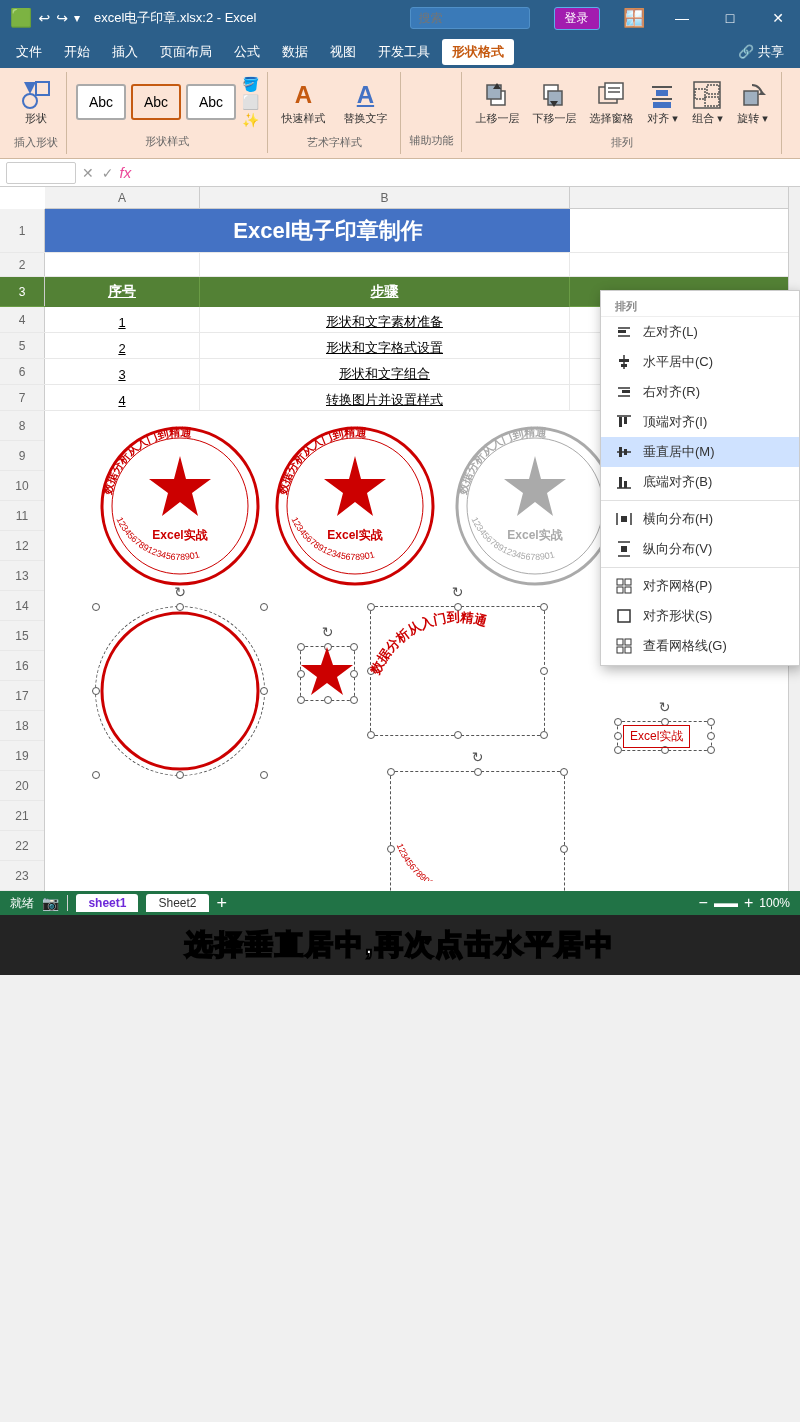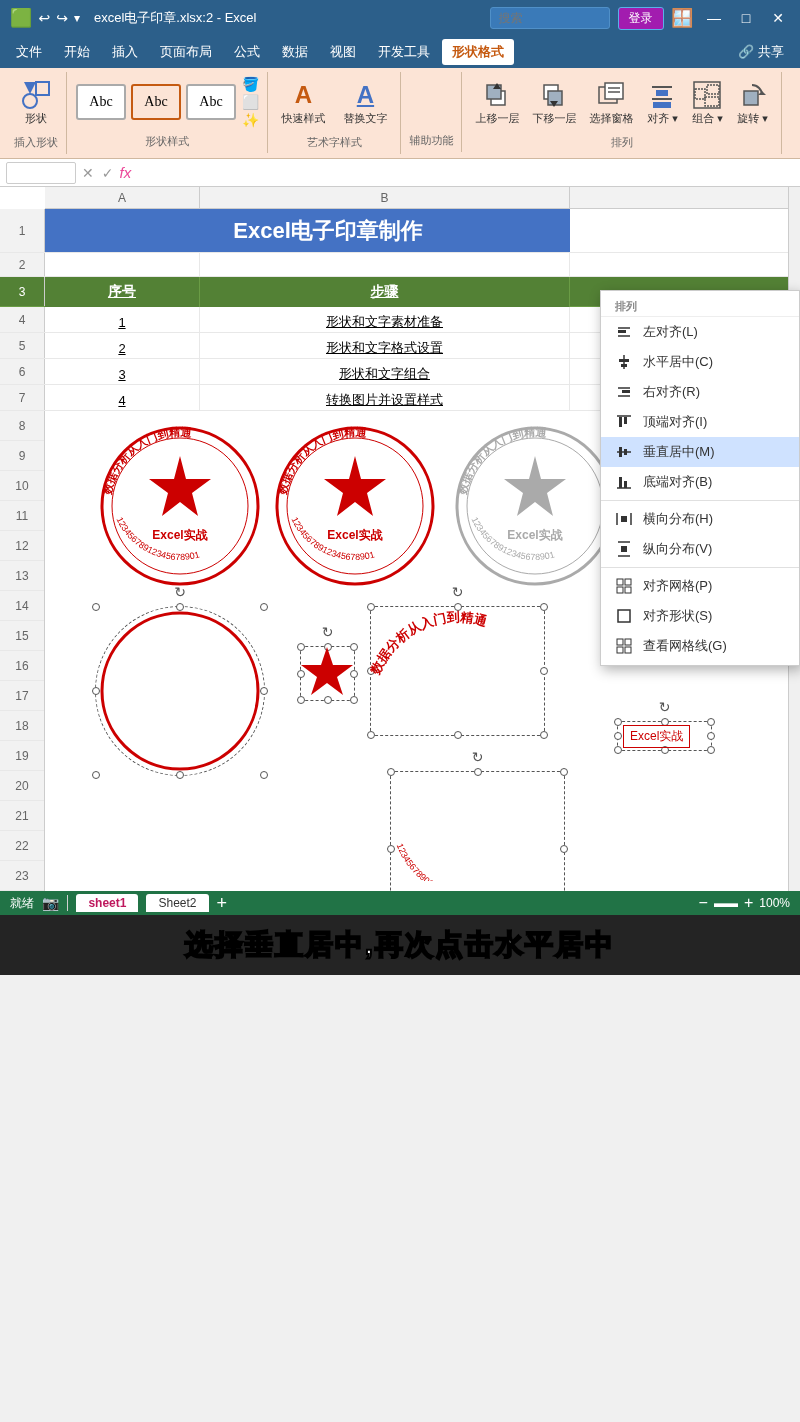--- a/index.html
+++ b/index.html
@@ -131,21 +131,20 @@
       height: 36px;
       border: 2px solid #aaa;
       border-radius: 3px;
       display: flex;
       align-items: center;
       justify-content: center;
       font-size: 14px;
       cursor: pointer;
       background: white;
       margin: 1px;
-      font-family: Liberation Serif, serif;
     }
     .shape-btn.selected { border: 2px solid #c55a11; background: #fce4d6; }
 
     
     .formula-bar {
       background: white;
       border-bottom: 1px solid #ccc;
       height: 28px;
       display: flex;
       align-items: center;
@@ -257,21 +256,21 @@
       color: white;
     }
     .sheet-tab {
       background: white;
       color: #333;
       padding: 2px 12px;
       font-size: 12px;
       border-radius: 3px 3px 0 0;
       cursor: pointer;
     }
-    .sheet-tab.active { background: white; color: #be185d; font-weight: bold; }
+    .sheet-tab.active { background: white; color: #6d28d9; font-weight: bold; }
     .zoom-controls { margin-left: auto; display: flex; align-items: center; gap: 6px; }
 
     
     .caption-bar {
       background: rgba(0,0,0,0.85);
       padding: 10px 20px;
       display: flex;
       align-items: center;
       justify-content: center;
       min-height: 60px;
@@ -315,21 +314,21 @@
 <body>
 
 <div class="title-bar">
   <div class="title-bar-left">
     <span style="font-size:18px;">🟩</span>
     <span style="font-size:14px;cursor:pointer;">↩</span>
     <span style="font-size:14px;cursor:pointer;">↪</span>
     <span style="font-size:12px;cursor:pointer;">▾</span>
     <span style="margin-left:8px;font-size:13px;">excel电子印章.xlsx:2 - Excel</span>
   </div>
-  <div style="display:flex;align-items:center;gap:8px;">
+  <div style="display:flex;align-items:center;gap:24px;">
     <input type="text" class="search-box" placeholder="搜索" style="">
     <button class="login-btn">登录</button>
     <span style="font-size:18px;cursor:pointer;">🪟</span>
     <span class="title-bar-btn">—</span>
     <span class="title-bar-btn">□</span>
     <span class="title-bar-btn">✕</span>
   </div>
 </div>
 
 <div class="menu-bar">

